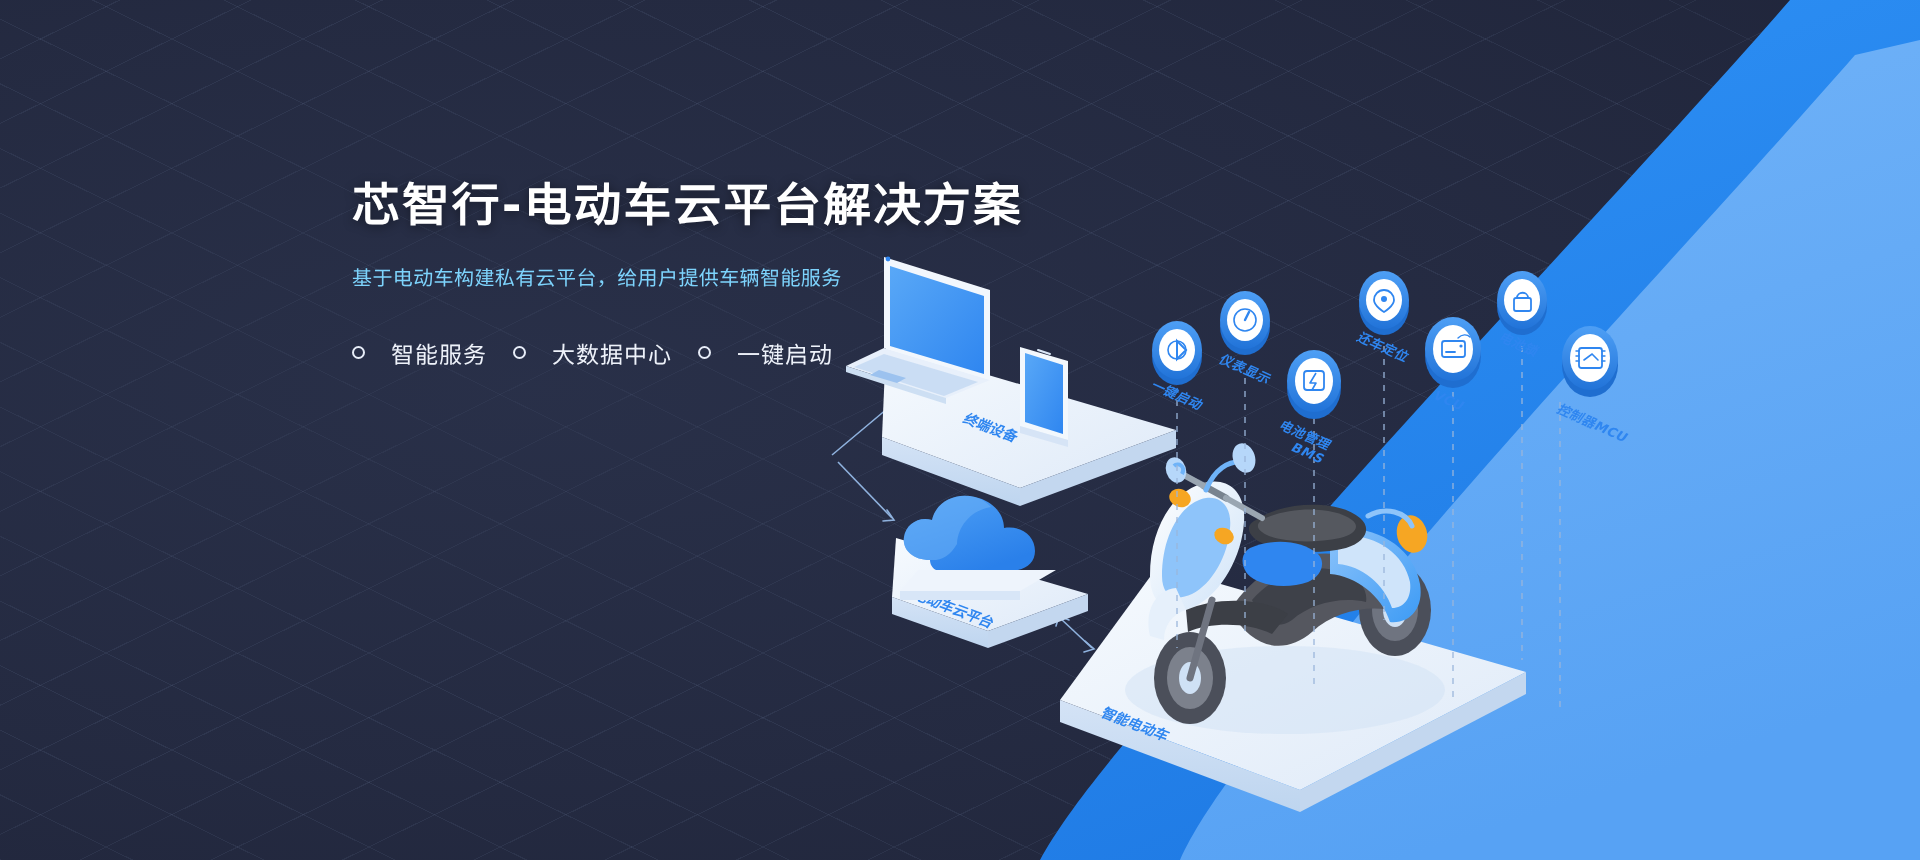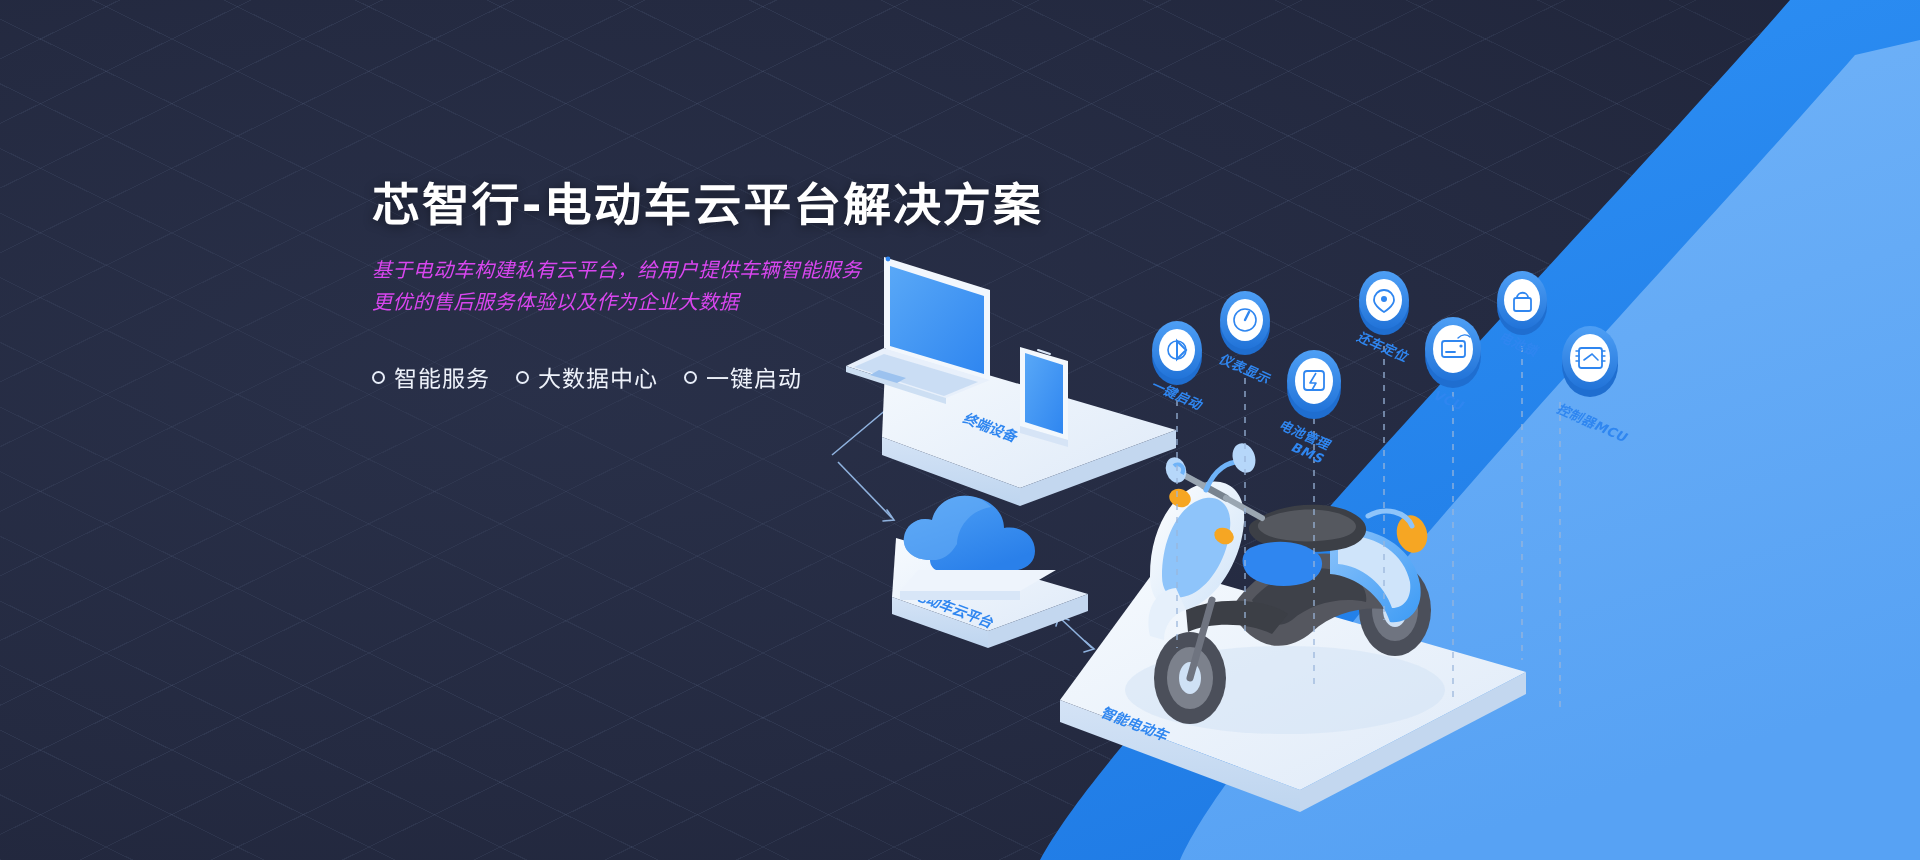--- a/index.html
+++ b/index.html
@@ -24,41 +24,41 @@
     position:absolute;inset:0;
     background:radial-gradient(120% 100% at 28% 45%, rgba(44,52,78,.55) 0%, rgba(30,36,58,.1) 45%, rgba(22,26,44,.55) 100%);
     pointer-events:none;
   }
 
   
   .wave-layer{position:absolute;inset:0;}
   .wave-layer svg{position:absolute;top:0;left:0;width:1920px;height:860px;}
 
   
-  .copy{position:absolute;left:372px;top:180px;width:720px;}
+  .copy{position:absolute;left:352px;top:180px;width:720px;}
   .title{
     margin:0;
     font-size:46px;line-height:1.12;letter-spacing:2px;
     font-weight:700;color:#ffffff;
     font-family:"DejaVu Sans","Liberation Sans",sans-serif;
     text-shadow:0 2px 10px rgba(0,0,0,.45);
     white-space:nowrap;
     transform:scaleX(1.04);transform-origin:left center;
   }
   .subtitle{
-    margin:22px 0 0 0;
+    margin:30px 0 0 0;
     font-size:20px;line-height:1.62;
-    color:#d946ef;font-weight:400;letter-spacing:.4px;font-style:italic;
+    color:#7dd3fc;font-weight:400;letter-spacing:.4px;
   }
   .subtitle span{display:block;}
   .features{
     margin-top:42px;display:flex;align-items:center;gap:26px;
   }
   .feature{
-    display:flex;align-items:center;gap:9px;
+    display:flex;align-items:center;gap:26px;
     font-size:23px;color:#eef2fa;letter-spacing:1px;white-space:nowrap;
   }
   .feature .dot{
     width:13px;height:13px;border-radius:50%;
     border:2px solid #e7edf8;box-sizing:border-box;flex:0 0 auto;
   }
 
   
   .illus{position:absolute;left:0;top:0;width:1920px;height:860px;pointer-events:none;}
   .illus svg{position:absolute;left:0;top:0;}
@@ -336,21 +336,20 @@
         <text class="iso-label" transform="translate(1556,412) rotate(24) skewX(-12)">控制器MCU</text>
       </g>
 
     </svg>
   </div>
 
   <div class="copy">
     <h1 class="title">芯智行-电动车云平台解决方案</h1>
     <p class="subtitle">
       <span>基于电动车构建私有云平台，给用户提供车辆智能服务</span>
-      <span>更优的售后服务体验以及作为企业大数据</span>
     </p>
     <div class="features">
       <div class="feature">
         <span class="dot"></span>
         <span>智能服务</span>
       </div>
       <div class="feature">
         <span class="dot"></span>
         <span>大数据中心</span>
       </div>

